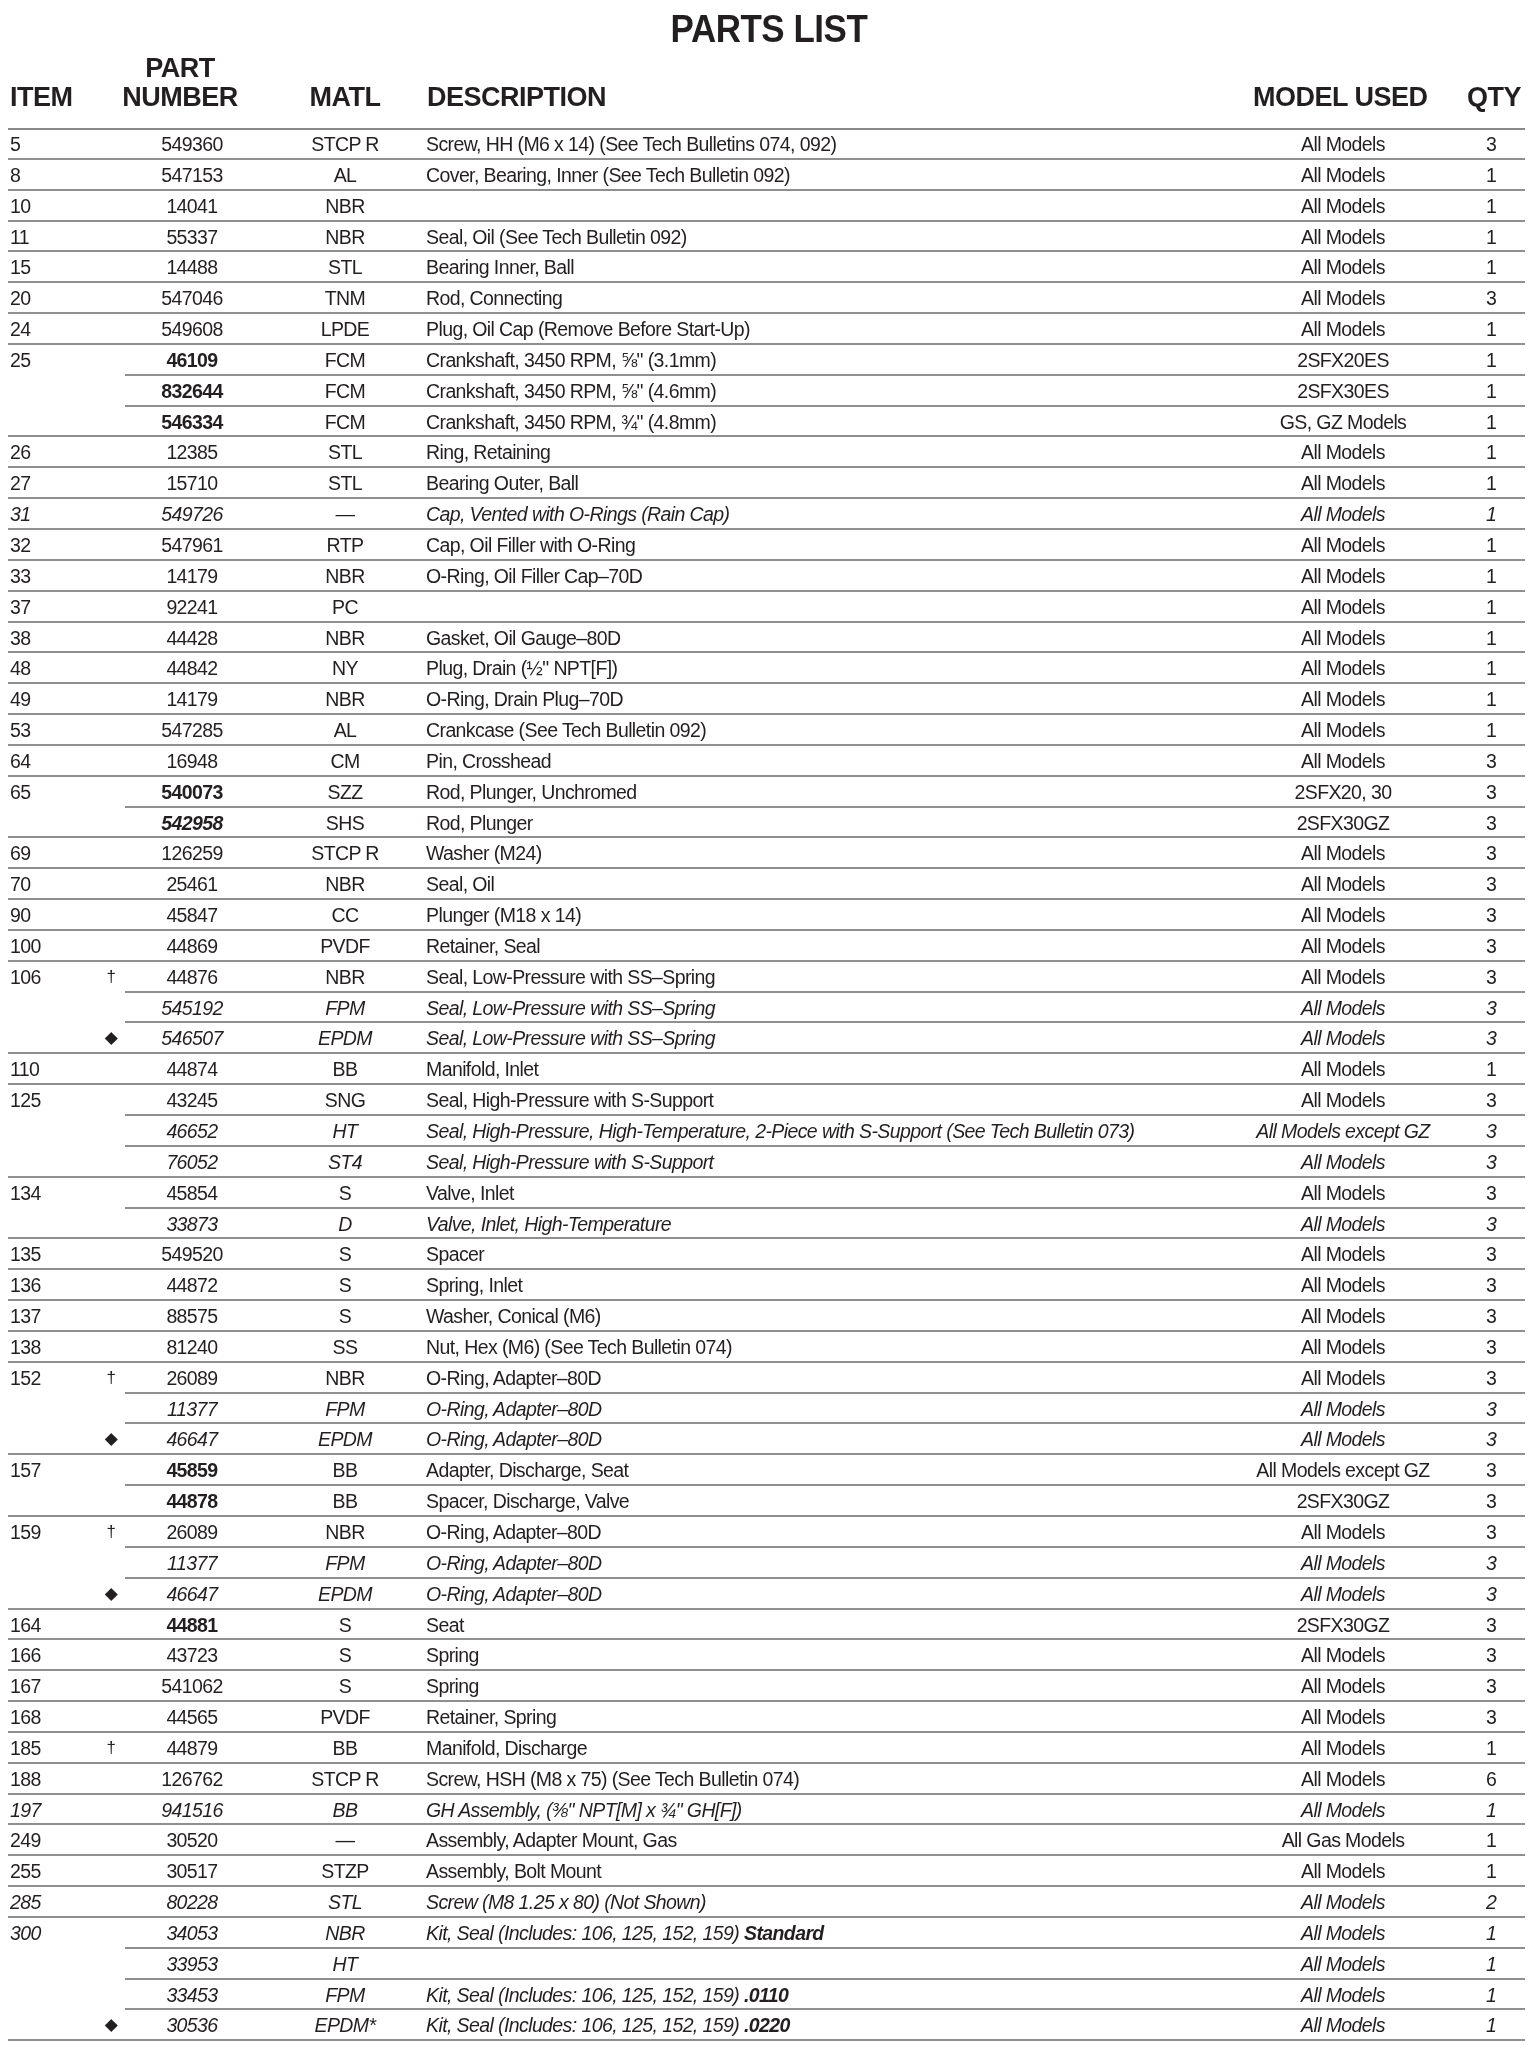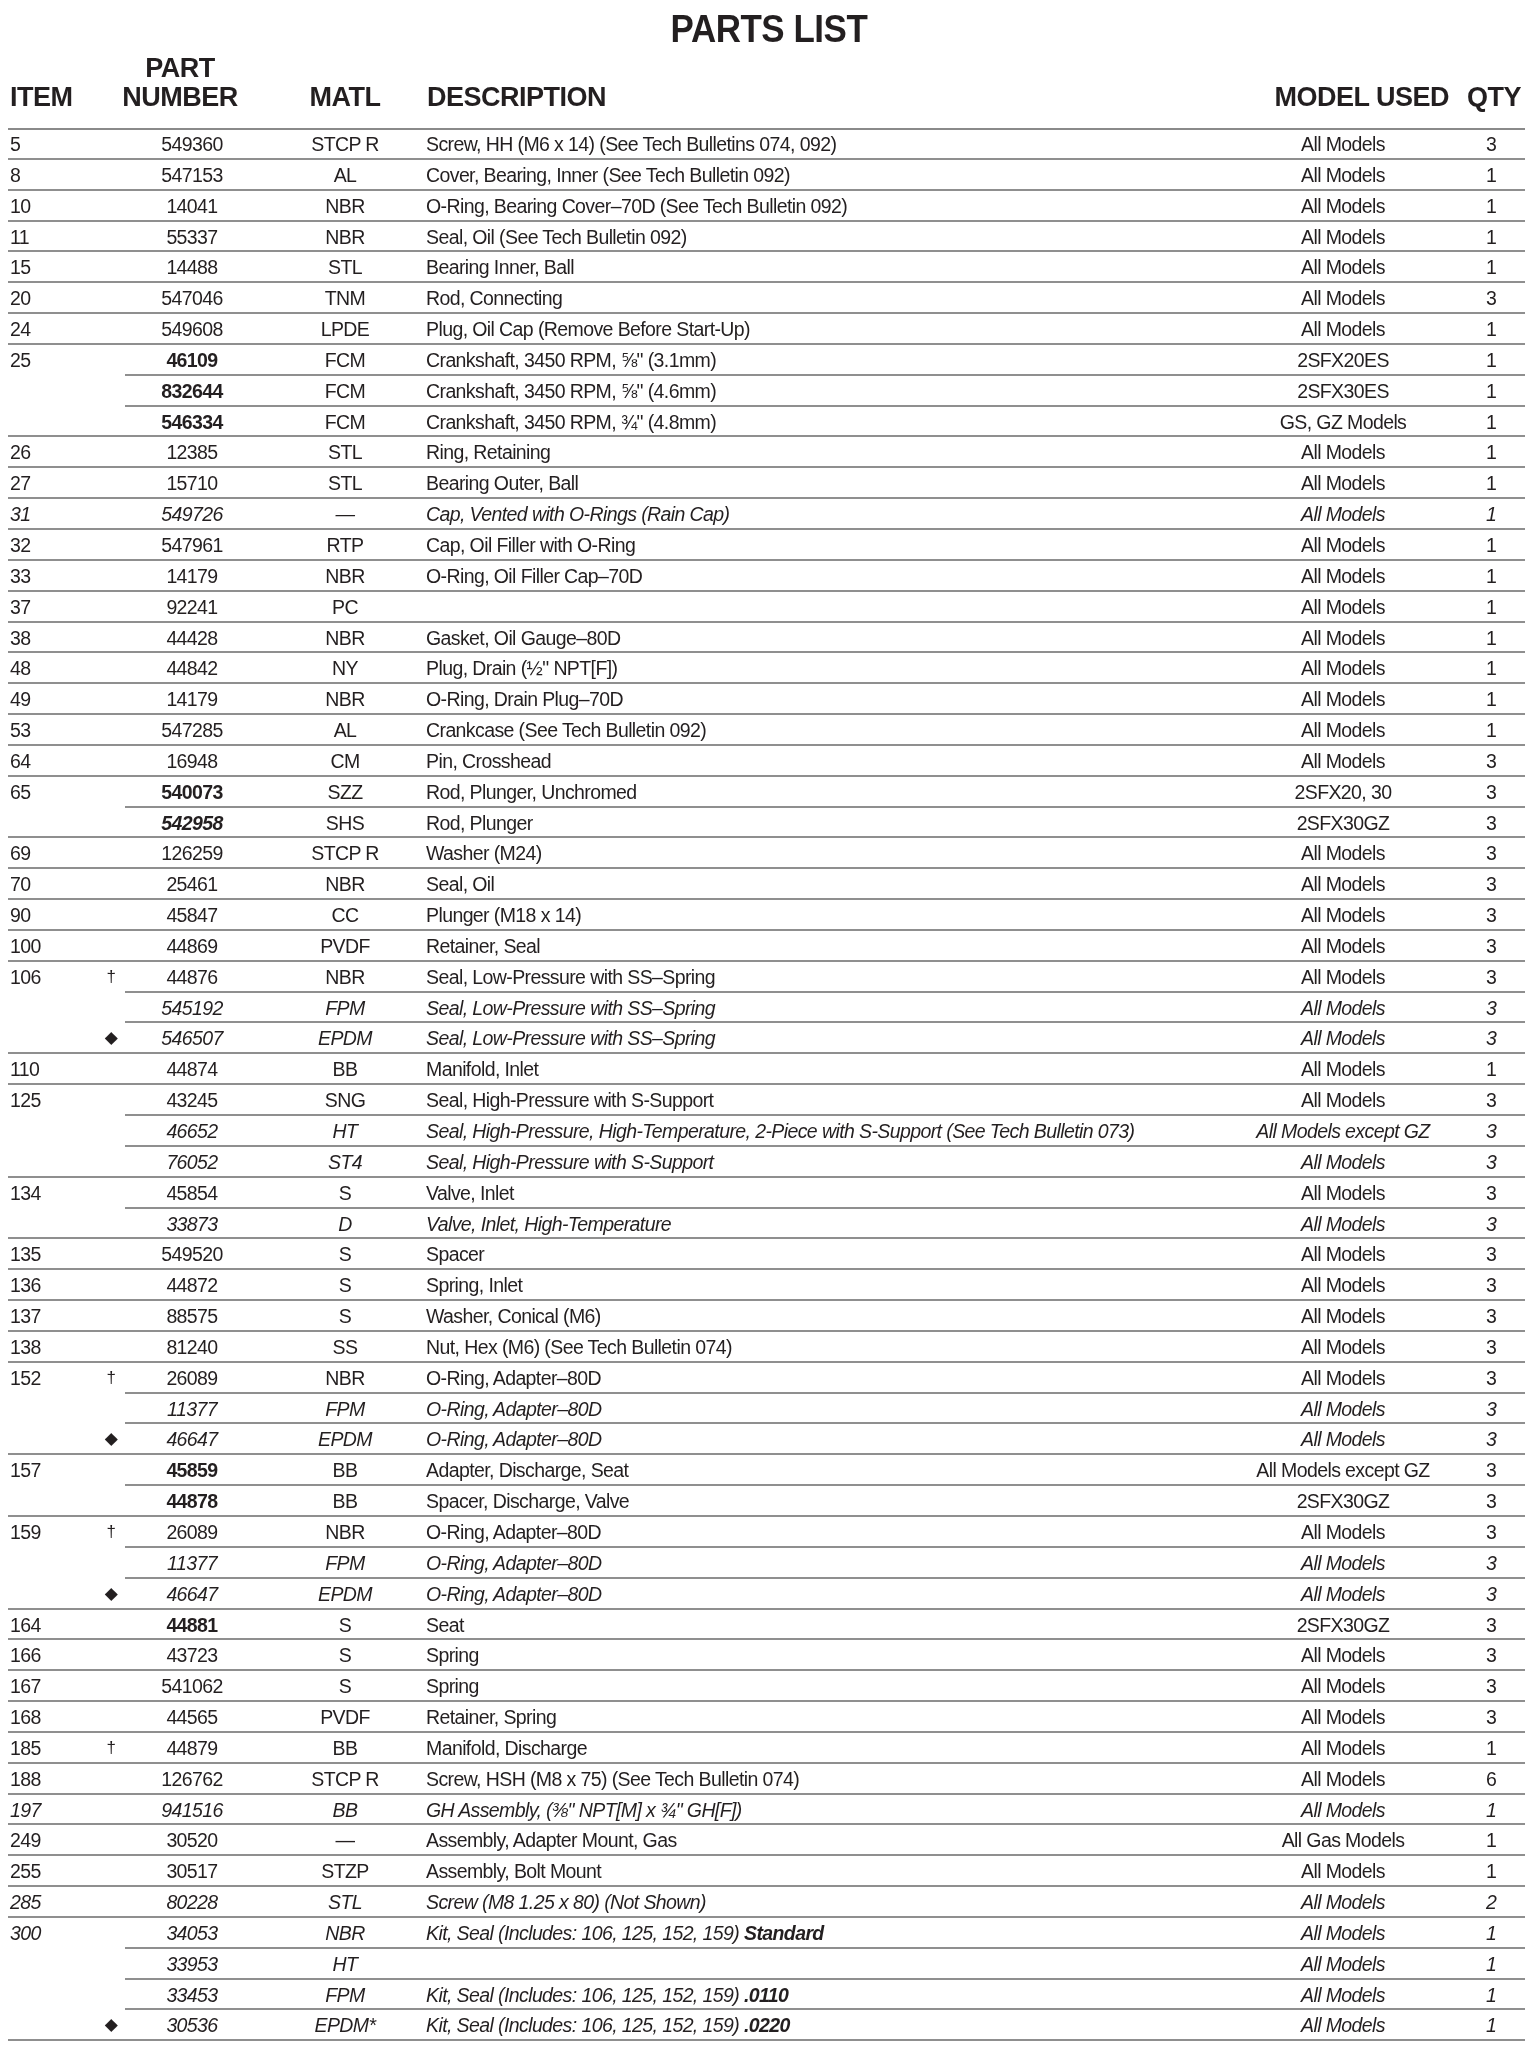--- a/index.html
+++ b/index.html
@@ -18,21 +18,21 @@
   .header {
     position: absolute; left: 8px; top: 64px; width: 1517px; height: 64px;
     border-bottom: 2px solid #8a8a8a;
     font-weight: bold; font-size: 27px;
   }
   .header .h { position: absolute; bottom: 16px; line-height: 30px; white-space: nowrap; letter-spacing: -0.5px; }
   .h-item { left: 2px; text-align: right; }
   .h-part { left: 100px; width: 144px; text-align: center; line-height: 29px !important; }
   .h-matl { left: 292px; width: 90px; text-align: center; }
   .h-desc { left: 419px; }
-  .h-model { left: 1245px; width: 180px; text-align: right; margin-left: 16px; }
+  .h-model { left: 1245px; width: 180px; text-align: left; }
   .h-qty { left: 1453px; width: 60px; text-align: right; }
 
   .table { position: absolute; left: 8px; top: 129px; width: 1517px; }
   .row {
     position: relative; height: 30.85px; box-sizing: border-box;
     font-size: 19.5px; line-height: 30px;
   }
   .row .sep {
     position: absolute; bottom: 0; height: 2px; background: #8f8f8f; right: 0;
   }
@@ -86,21 +86,20 @@
       <span class="cell c-desc"><span>Cover, Bearing, Inner (See Tech Bulletin 092)</span><span class="suffix"></span><span></span></span>
       <span class="cell c-model">All Models</span>
       <span class="cell c-qty">1</span>
       <div class="sep full"></div>
     </div>
     <div class="row">
       <span class="cell c-item">10</span>
       <span class="cell c-mark"></span>
       <span class="cell c-part">14041</span>
       <span class="cell c-matl">NBR</span>
-      <span class="cell c-desc"><span>O-Ring, Bearing Cover–70D (See Tech Bulletin 092)</span><span class="suffix"></span><span></span></span>
       <span class="cell c-model">All Models</span>
       <span class="cell c-qty">1</span>
       <div class="sep full"></div>
     </div>
     <div class="row">
       <span class="cell c-item">11</span>
       <span class="cell c-mark"></span>
       <span class="cell c-part">55337</span>
       <span class="cell c-matl">NBR</span>
       <span class="cell c-desc"><span>Seal, Oil (See Tech Bulletin 092)</span><span class="suffix"></span><span></span></span>

